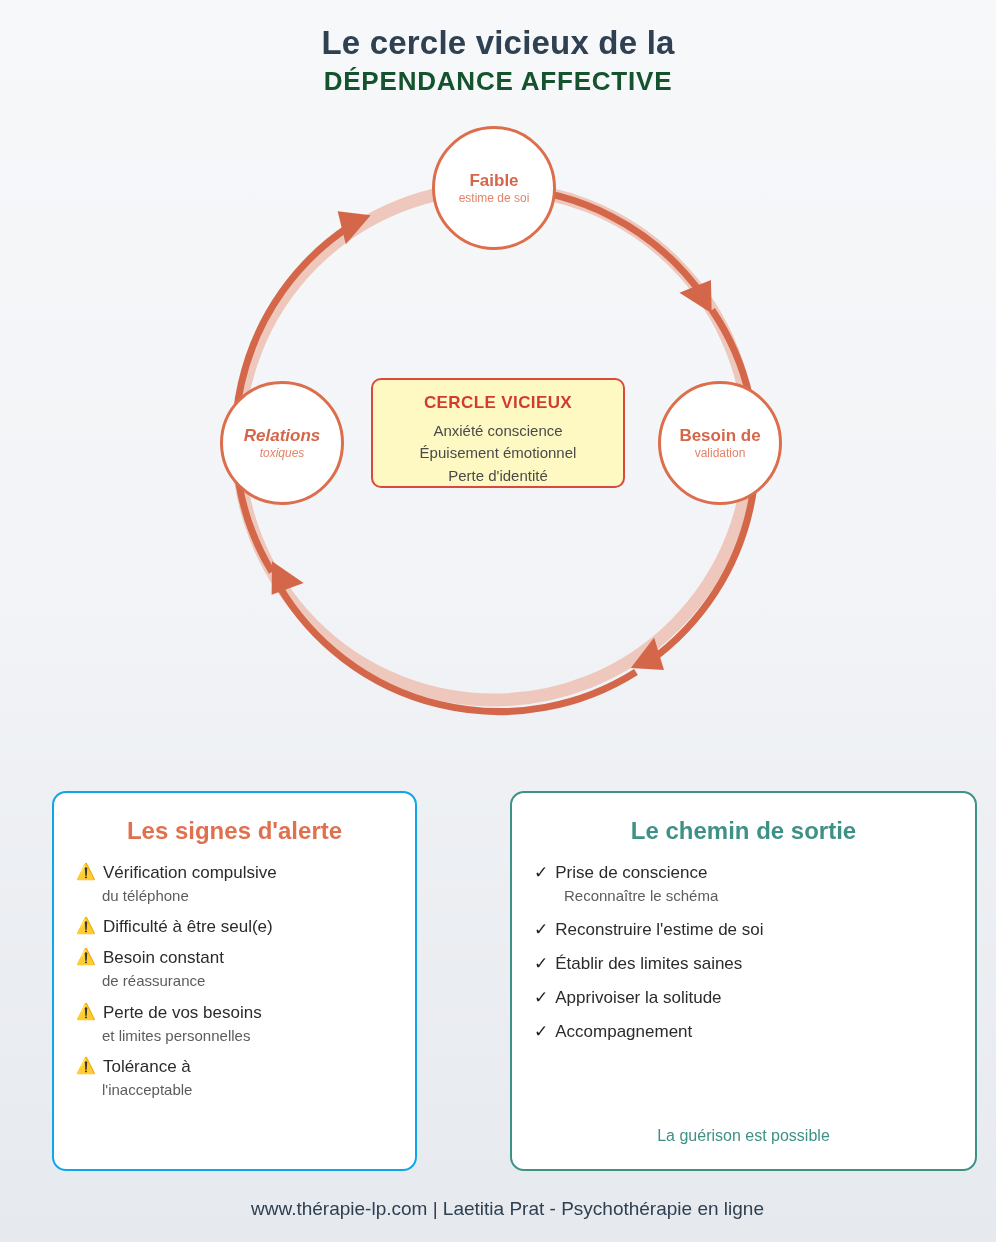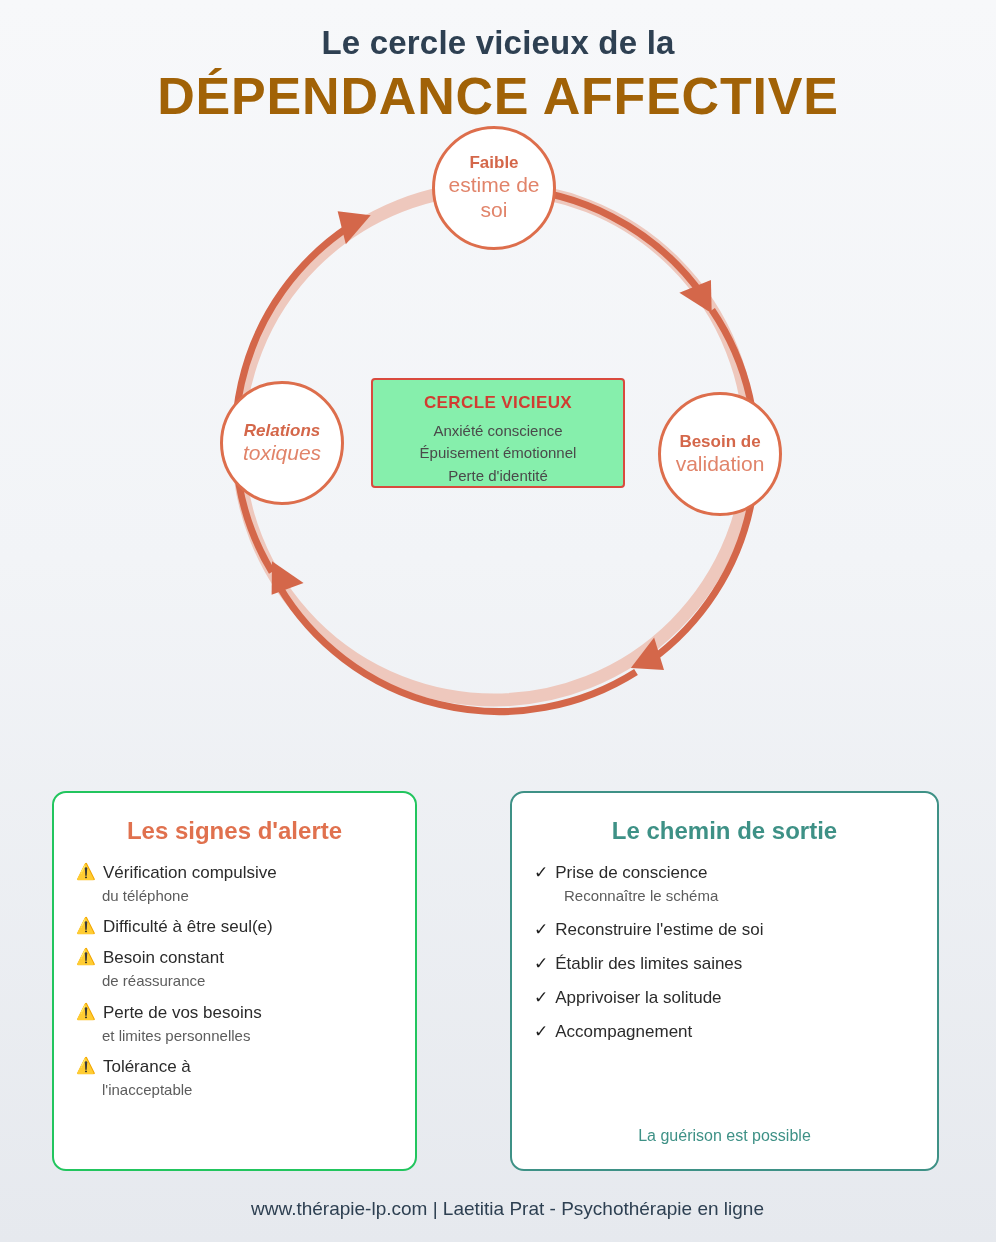--- a/index.html
+++ b/index.html
@@ -16,75 +16,75 @@
   .header { position:absolute; top:0; left:0; width:996px; text-align:center; }
   .title-line1 {
     margin-top:24px;
     font-size:33px;
     font-weight:bold;
     color:#2e4052;
     letter-spacing:0.2px;
   }
   .title-line2 {
     margin-top:4px;
-    font-size:52px;
+    font-size:26px;
     font-weight:bold;
-    color:#a16207;
+    color:#14532d;
     letter-spacing:0.8px;
   }
 
   
   .cycle { position:absolute; left:0; top:110px; width:996px; height:670px; }
   .cycle svg { position:absolute; left:0; top:0; }
 
   .node {
     position:absolute;
     border-radius:50%;
     background:#ffffff;
     border:3px solid #dd6e4c;
     display:flex;
     flex-direction:column;
     align-items:center;
     justify-content:center;
     text-align:center;
     line-height:1.18;
   }
   .node .n-top { font-size:17px; font-weight:bold; color:#d4674a; }
-  .node .n-bot { font-size:21px; color:#e1846a; margin-top:0; }
+  .node .n-bot { font-size:12px; color:#e1846a; margin-top:0; }
 
   #node-faible     { left:432px; top:16px;  width:124px; height:124px; }
-  #node-besoin     { left:658px; top:282px; width:124px; height:124px; }
+  #node-besoin     { left:658px; top:271px; width:124px; height:124px; }
   #node-peur       { left:432px; top:528px; width:124px; height:124px; }
   #node-relations  { left:220px; top:271px; width:124px; height:124px;font-style:italic; }
 
   .center-box {
     position:absolute;
     left:371px; top:268px;
     width:254px; height:110px;
-    background:#86efac;
+    background:#fef9c3;
     border:2px solid #d94a3d;
-    border-radius:4px;
+    border-radius:10px;
     text-align:center;
     padding-top:13px;
   }
   .center-title {
     font-size:17px; font-weight:bold; color:#d13c31; letter-spacing:0.4px;
   }
   .center-line { font-size:15px; color:#4a4a4a; margin-top:7px; line-height:1.42; }
 
   
   .panel {
     position:absolute;
     background:#ffffff;
     border-radius:14px;
     top:791px;
     height:380px;
   }
-  #panel-alerte { left:52px;  width:365px; border:2px solid #22c55e; }
-  #panel-sortie { left:510px; width:429px; border:2px solid #3e9186; }
+  #panel-alerte { left:52px;  width:365px; border:2px solid #0ea5e9; }
+  #panel-sortie { left:510px; width:467px; border:2px solid #3e9186; }
 
   .panel-title { text-align:center; font-size:24px; font-weight:bold; margin-top:24px; }
   #panel-alerte .panel-title { color:#e0714e; }
   #panel-sortie .panel-title { color:#3e9186; }
 
   .panel-list { margin-top:18px; padding:0 22px; }
   .p-item { margin-bottom:11px; }
   .p-main { font-size:17px; color:#2b2b2b; display:flex; align-items:flex-start; }
   .p-main .mark { flex:0 0 auto; margin-right:7px; line-height:1.15; }
   .warn-icon { font-size:16px; }

